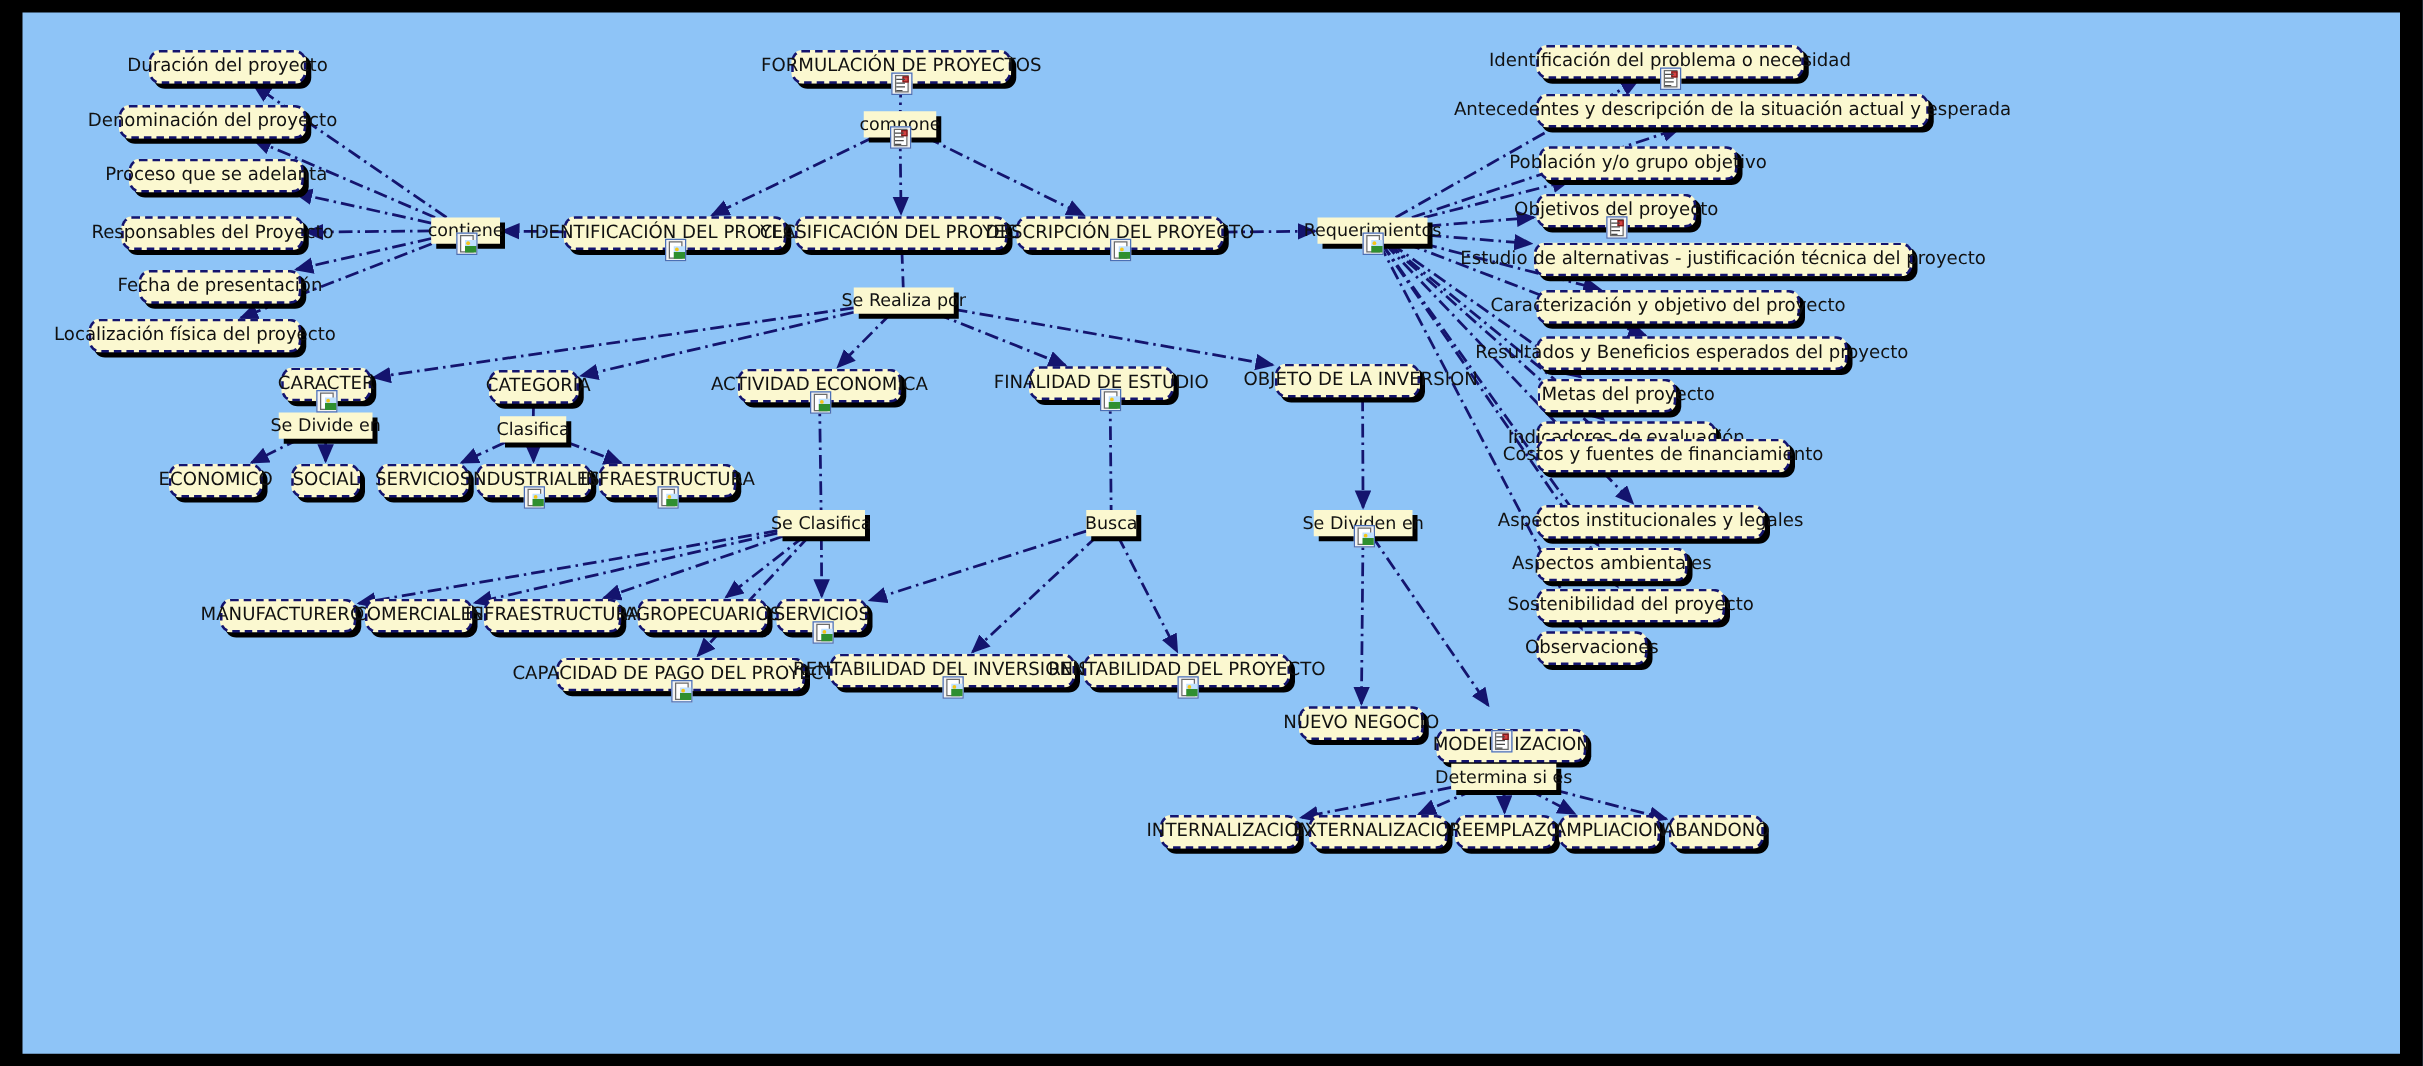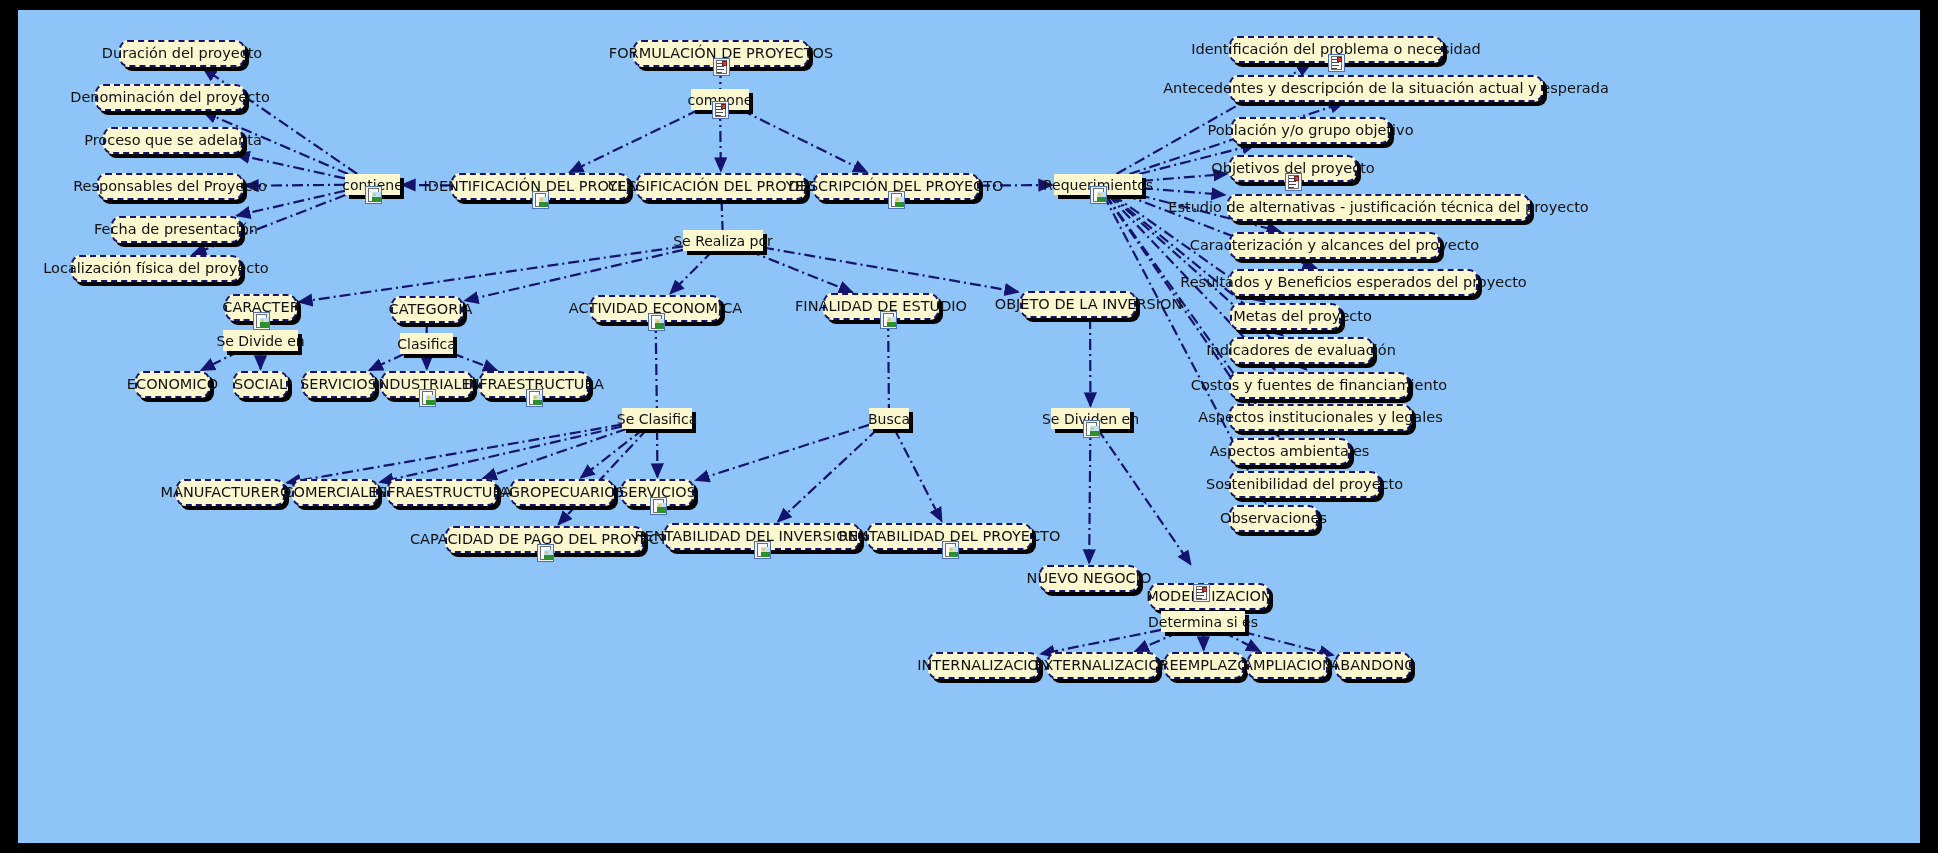--- a/index.html
+++ b/index.html
@@ -246,32 +246,32 @@
             <span class="ln" style="top:4px"></span>
             <span class="ln" style="top:7px"></span>
             <span class="ln" style="top:10px"></span>
             <span class="ln" style="top:13px;width:5px"></span>
           </span>
         </div>
         <div class="node" style="left: 1209px; top: 184px; width: 303px; height: 27px;">
           <span>Estudio de alternativas - justificación técnica del proyecto</span>
         </div>
         <div class="node" style="left: 1211px; top: 222px; width: 211px; height: 27px;">
-          <span>Caracterización y alcances del proyecto</span>
+          <span>Caracterización y objetivo del proyecto</span>
         </div>
         <div class="node" style="left: 1211px; top: 259px; width: 249px; height: 27px;">
           <span>Resultados y Beneficios esperados del proyecto</span>
         </div>
         <div class="node" style="left: 1212px; top: 293px; width: 111px; height: 27px; padding-left: 44px;">
           <span>Metas del proyecto</span>
         </div>
         <div class="node" style="left: 1211px; top: 327px; width: 144px; height: 27px;">
           <span>Indicadores de evaluación</span>
         </div>
-        <div class="node" style="left: 1211px; top: 362px; width: 180px; height: 27px;">
+        <div class="node" style="left: 1211px; top: 341px; width: 203px; height: 27px;">
           <span>Costos y fuentes de financiamiento</span>
         </div>
         <div class="node" style="left: 1211px; top: 394px; width: 183px; height: 27px;">
           <span>Aspectos institucionales y legales</span>
         </div>
         <div class="node" style="left: 1211px; top: 428px; width: 121px; height: 27px;">
           <span>Aspectos ambientales</span>
         </div>
         <div class="node" style="left: 1211px; top: 461px; width: 151px; height: 27px;">
           <span>Sostenibilidad del proyecto</span>

